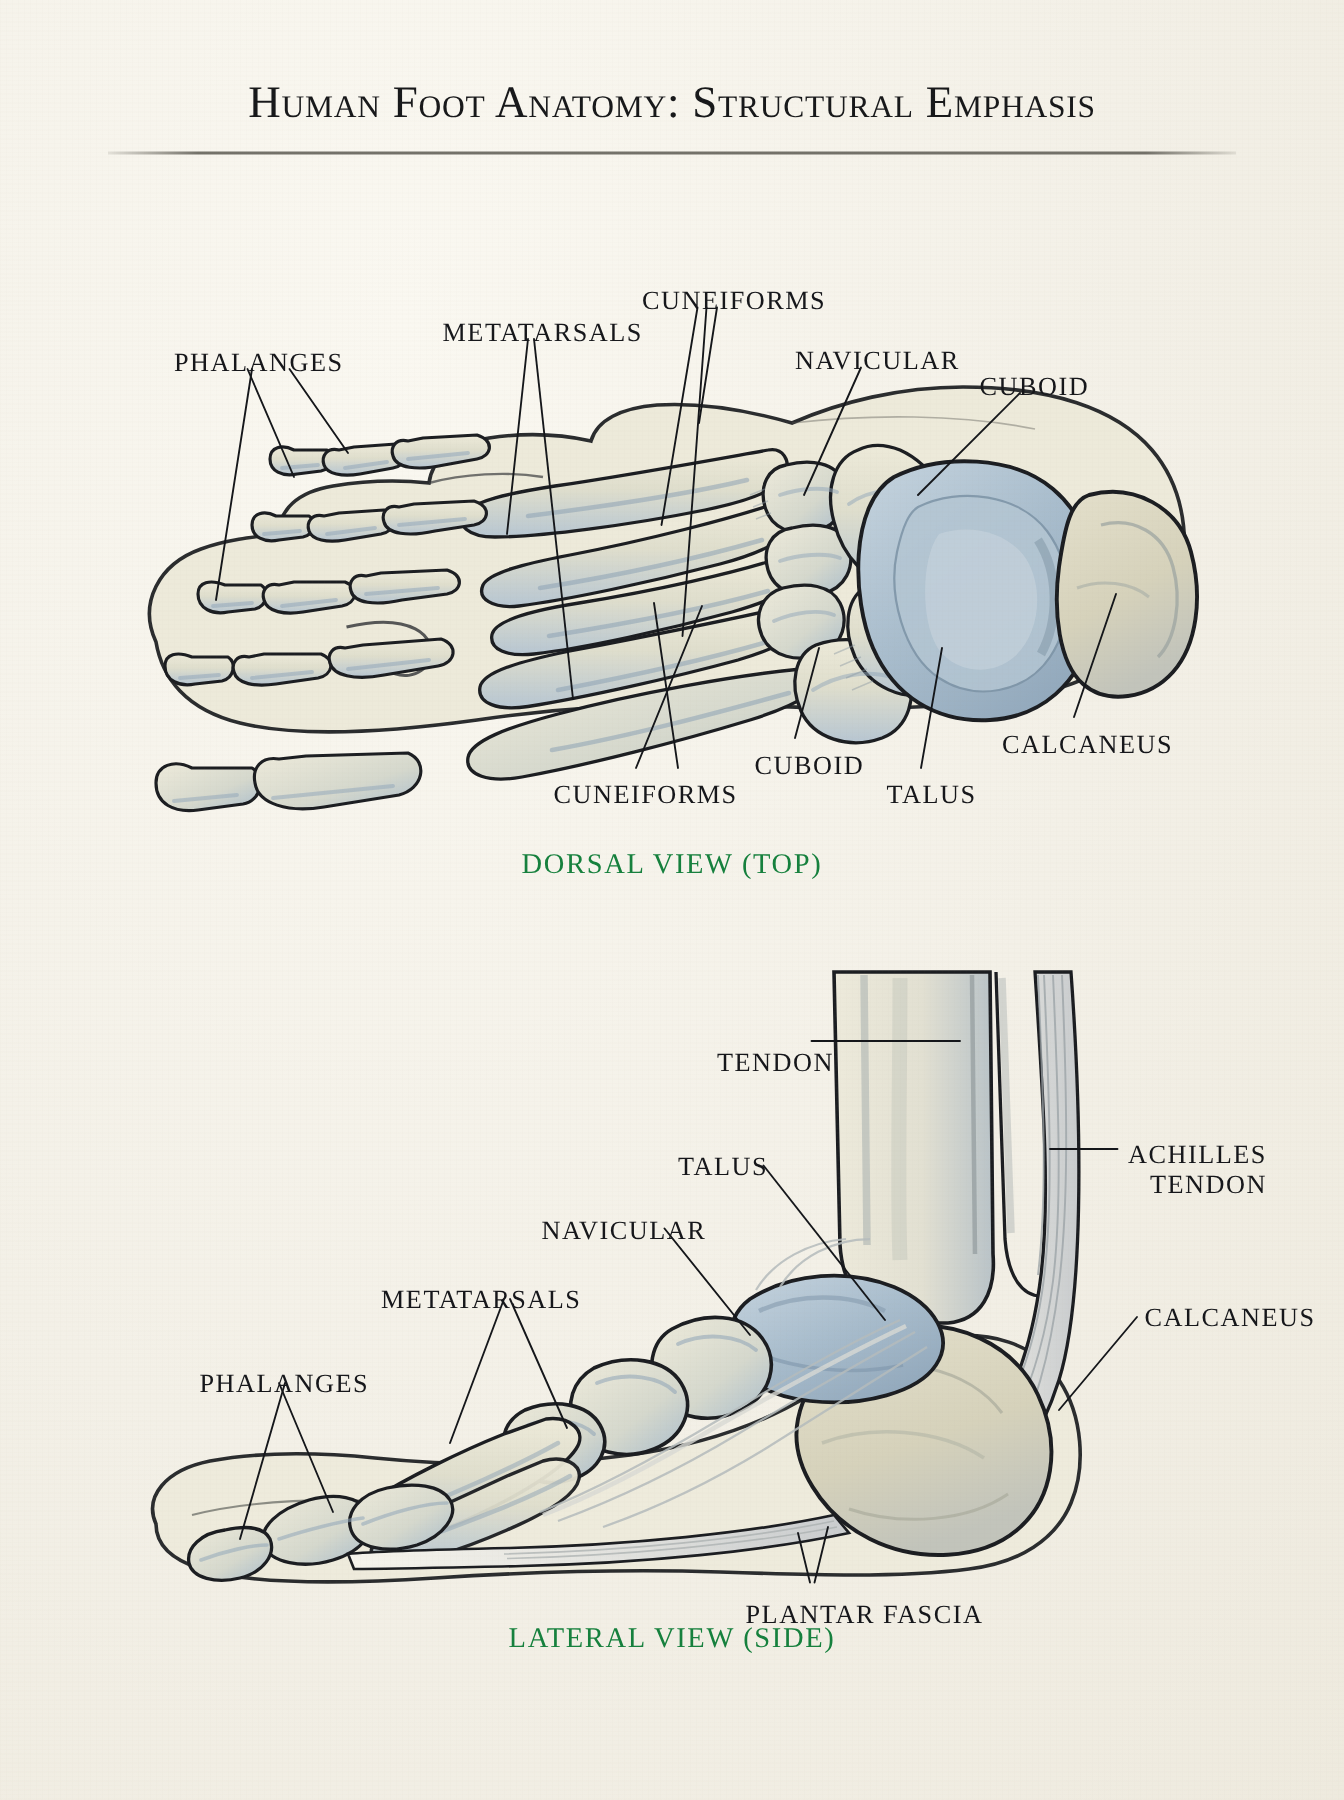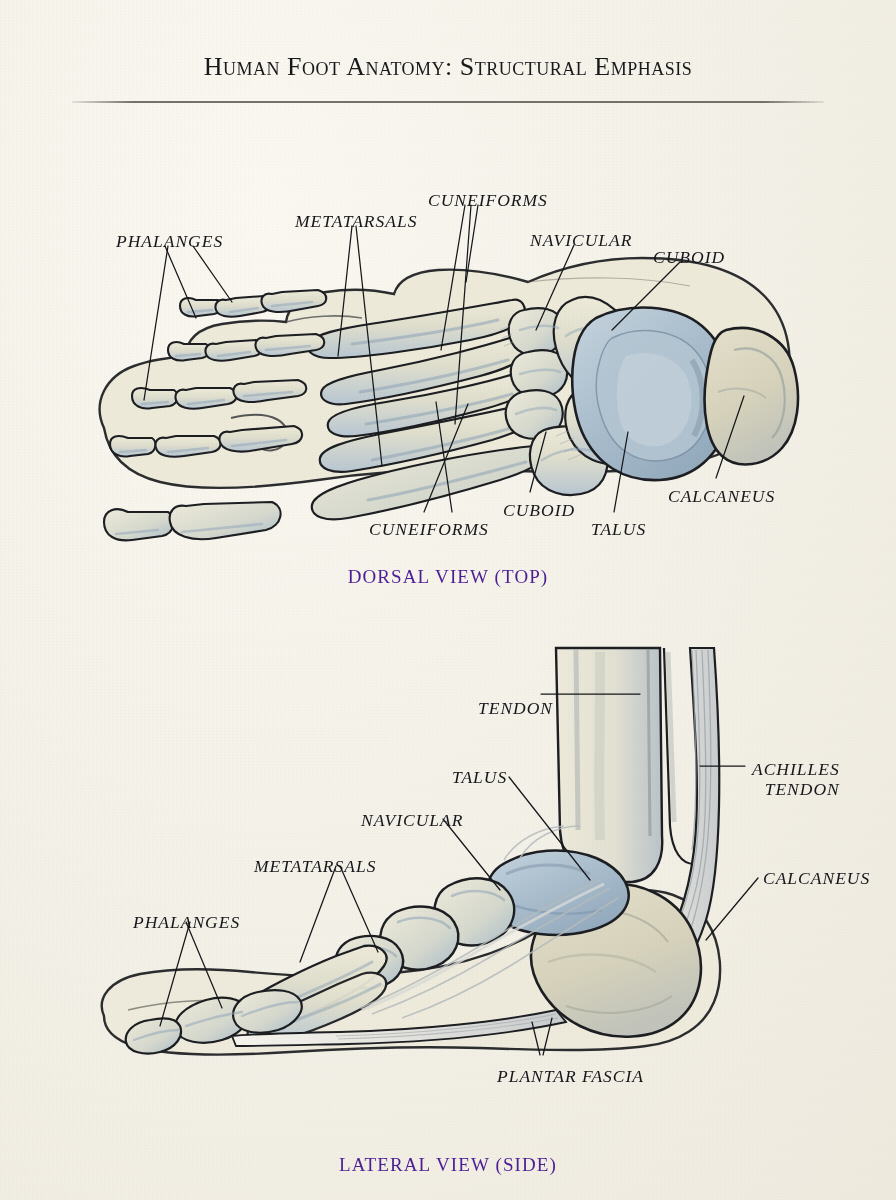--- a/index.html
+++ b/index.html
@@ -21,48 +21,47 @@
     background-image:
       repeating-linear-gradient(0deg, rgba(160,150,125,.035) 0 1px, rgba(0,0,0,0) 1px 3px),
       repeating-linear-gradient(90deg, rgba(160,150,125,.03) 0 1px, rgba(0,0,0,0) 1px 4px);
   }
   .wrap{position:absolute;inset:0;}
 
   
   .title{
     position:absolute;left:0;right:0;top:52px;
     text-align:center;
-    font-size:26px;
+    font-size:30px;
     letter-spacing:.5px;
     font-variant:small-caps;
     color:#17181a;
     white-space:nowrap;
   }
   .title-rule{
     position:absolute;left:72px;top:101px;width:752px;height:2px;
     background:linear-gradient(90deg,rgba(120,118,108,.15),rgba(92,90,82,.85) 8%,rgba(92,90,82,.85) 92%,rgba(120,118,108,.15));
   }
 
   
   .caption{
     position:absolute;text-align:center;width:100%;left:0;
-    font-size:19px;letter-spacing:1.1px;color:#4c1d95;
+    font-size:19px;letter-spacing:1.1px;color:#15803d;
   }
   #caption-dorsal{top:566px;}
-  #caption-lateral{top:1154px;}
+  #caption-lateral{top:1082px;}
 
   
   .lbl{
     position:absolute;
     font-size:17.5px;
     letter-spacing:1.0px;
     color:#15161a;
     white-space:nowrap;
     line-height:1.12;
-    font-style:italic;
   }
   .lbl.two-line{white-space:normal;text-align:right;}
 
   svg{position:absolute;left:0;top:0;overflow:visible;}
   .leader{stroke:#14161a;stroke-width:1.25;fill:none;stroke-linecap:round;}
 </style>
 </head>
 <body>
 
 <div class="paper"></div>

